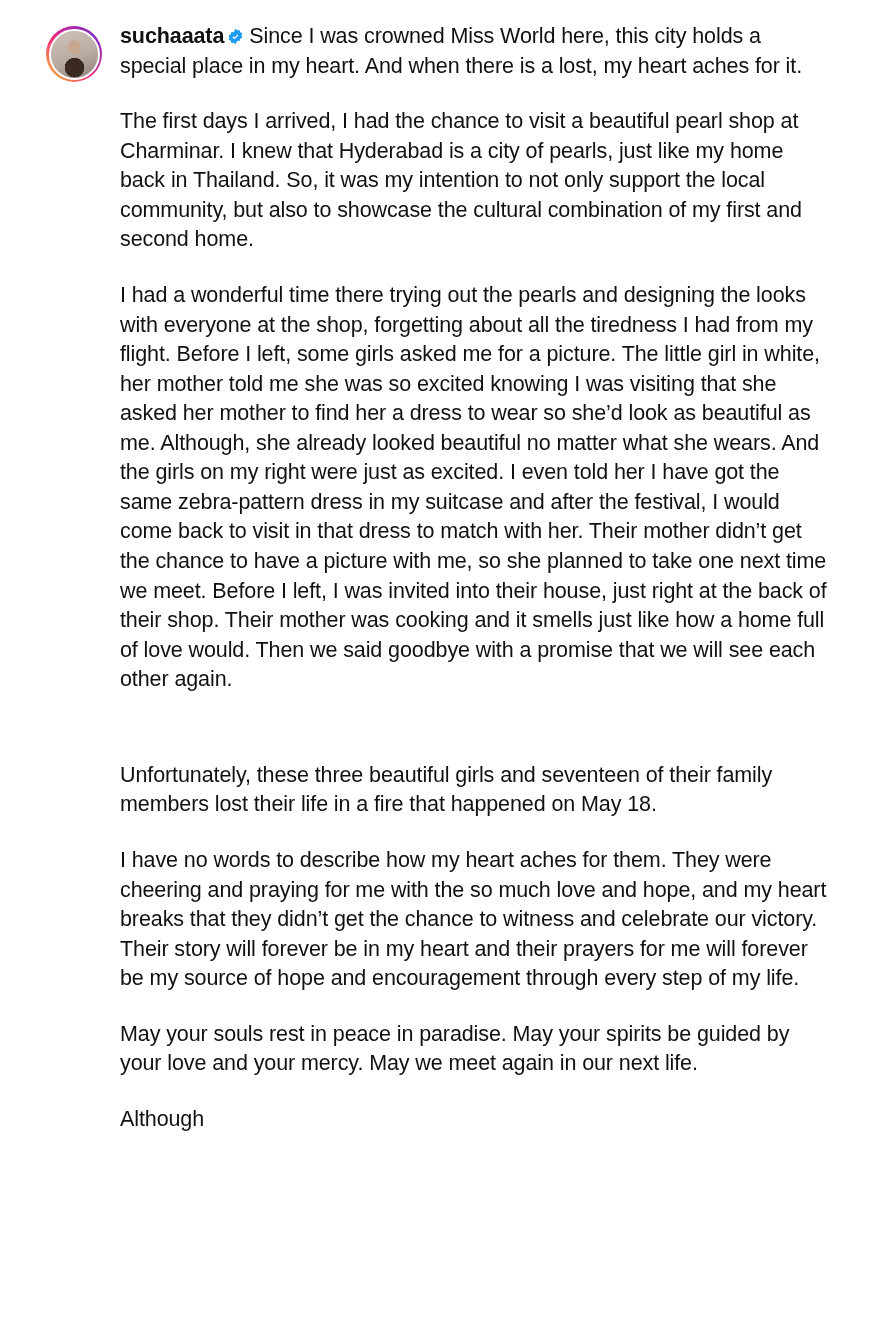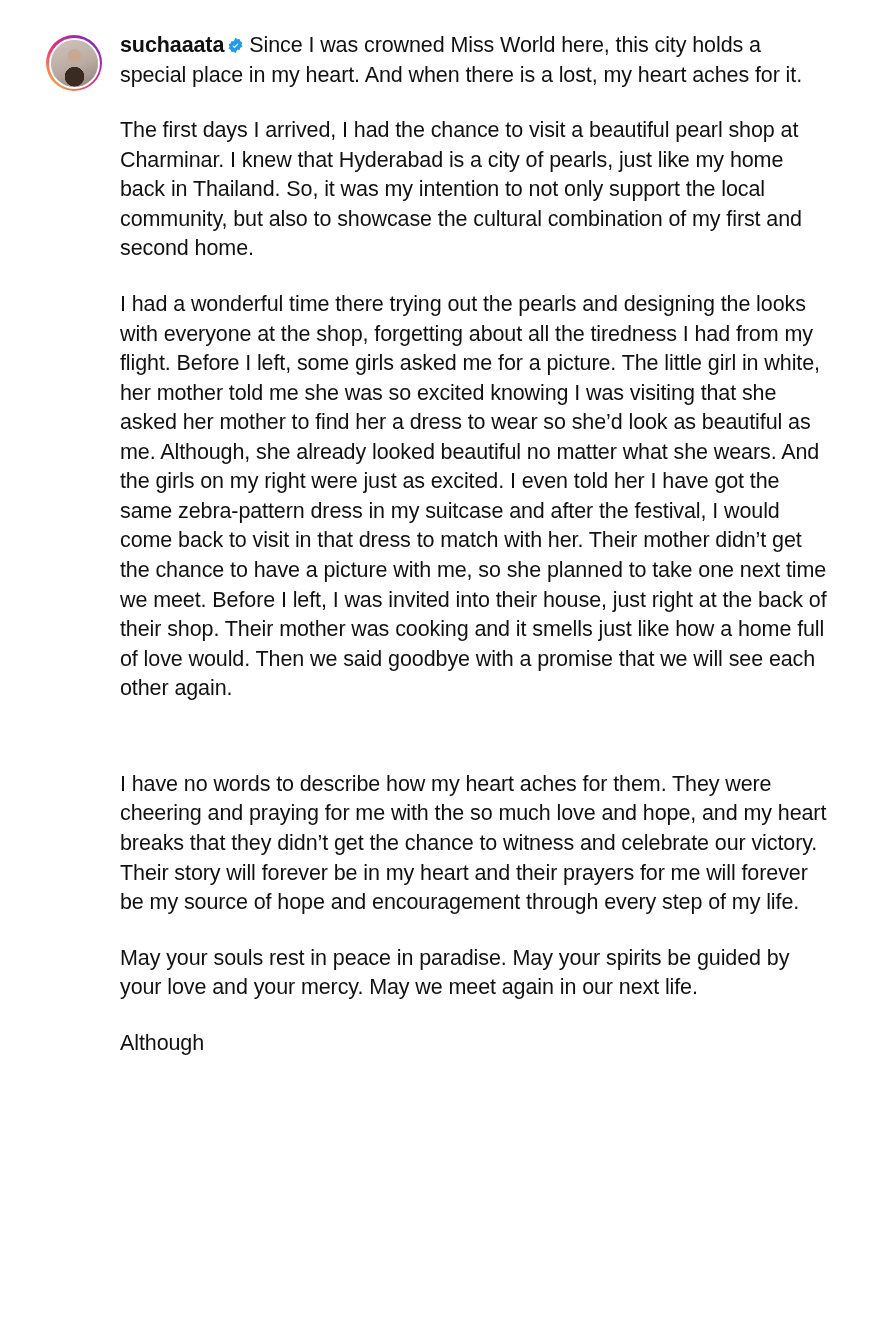--- a/index.html
+++ b/index.html
@@ -11,21 +11,21 @@
   body {
     width: 878px;
     min-height: 1322px;
     font-family: "Liberation Sans", sans-serif;
     color: #111111;
   }
   .post {
     width: 878px;
     min-height: 1322px;
     background: #ffffff;
-    padding: 31px 46px 10px 46px;
+    padding: 22px 46px 10px 46px;
     display: flex;
     align-items: flex-start;
   }
   .avatar-wrap {
     flex: 0 0 auto;
     width: 56px;
     height: 56px;
     margin-top: 4px;
     margin-right: 18px;
     border-radius: 50%;
@@ -95,20 +95,21 @@
             <path fill="#1d9bf0" d="M12 1.2l2.5 2.1 3.2-.4 1 3.1 2.9 1.5-1 3.1 1 3.1-2.9 1.5-1 3.1-3.2-.4L12 22.8l-2.5-2.1-3.2.4-1-3.1-2.9-1.5 1-3.1-1-3.1 2.9-1.5 1-3.1 3.2.4z"></path>
             <path fill="#ffffff" d="M10.6 15.9l-3-3 1.3-1.3 1.7 1.7 4.3-4.3 1.3 1.3z"></path>
           </svg></span><span>Since I was crowned Miss World here, this city holds a special place in my heart. And when there is a lost, my heart aches for it.</span></p>
 
     <p class="para">The first days I arrived, I had the chance to visit a beautiful pearl shop at Charminar. I knew that Hyderabad is a city of pearls, just like my home back in Thailand. So, it was my intention to not only support the local community, but also to showcase the cultural combination of my first and second home.</p>
 
     <p class="para">I had a wonderful time there trying out the pearls and designing the looks with everyone at the shop, forgetting about all the tiredness I had from my flight. Before I left, some girls asked me for a picture. The little girl in white, her mother told me she was so excited knowing I was visiting that she asked her mother to find her a dress to wear so she’d look as beautiful as me. Although, she already looked beautiful no matter what she wears. And the girls on my right were just as excited. I even told her I have got the same zebra-pattern dress in my suitcase and after the festival, I would come back to visit in that dress to match with her. Their mother didn’t get the chance to have a picture with me, so she planned to take one next time we meet. Before I left, I was invited into their house, just right at the back of their shop. Their mother was cooking and it smells just like how a home full of love would. Then we said goodbye with a promise that we will see each other again.</p>
 
     <div class="spacer-gap"></div>
 
+    <p class="para">Unfortunately, these three beautiful girls and seventeen of their family members lost their life in a fire that happened on May 18.</p>
 
     <p class="para">I have no words to describe how my heart aches for them. They were cheering and praying for me with the so much love and hope, and my heart breaks that they didn’t get the chance to witness and celebrate our victory. Their story will forever be in my heart and their prayers for me will forever be my source of hope and encouragement through every step of my life.</p>
 
     <p class="para">May your souls rest in peace in paradise. May your spirits be guided by your love and your mercy. May we meet again in our next life.</p>
 
     <p class="para">Although</p>
 
   </div>
 </div>
 

